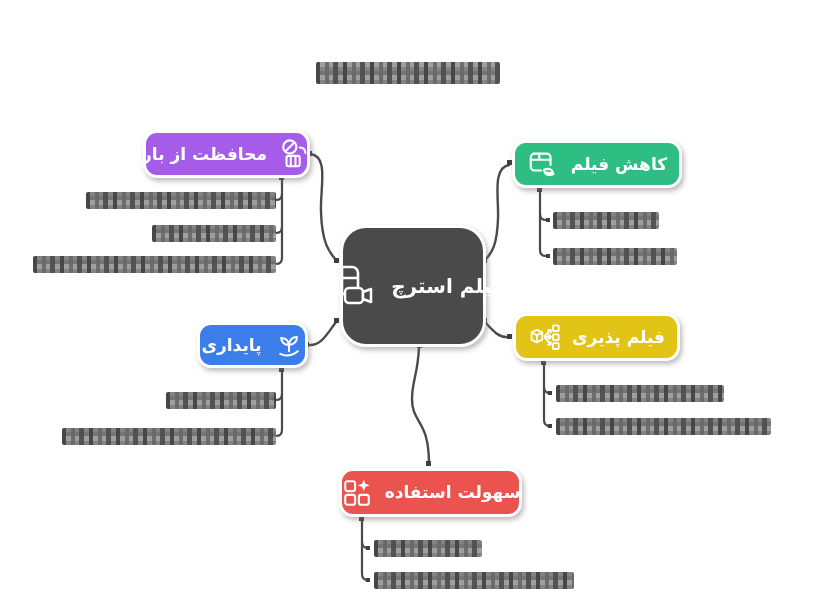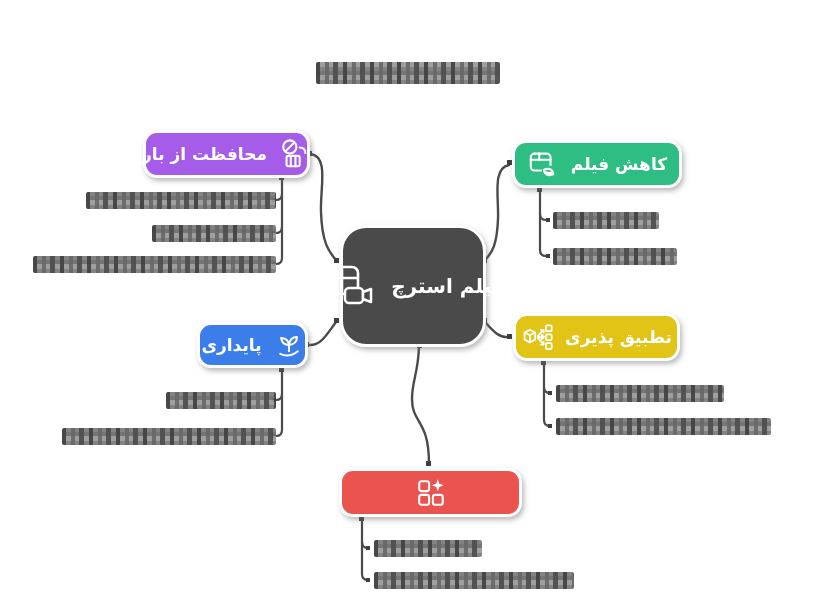--- a/index.html
+++ b/index.html
@@ -162,34 +162,35 @@
           <path d="M19,17 h6"></path>
             <path d="M23,14.5 l3,2.5 -3,2.5"></path>
           <path d="M19,18 L25,25"></path>
             <path d="M22.5,25.5 h3 v-3"></path>
           <rect x="28" y="4" width="6.5" height="6.5" rx="1.2"></rect>
           <rect x="28" y="14" width="6.5" height="6.5" rx="1.2"></rect>
           <rect x="28" y="24" width="6.5" height="6.5" rx="1.2"></rect>
         </g>
       </svg>
     </span>
-    <span class="nlabel" dir="rtl">تطبیق پذیری</span>
+    <span class="nlabel" dir="rtl">فیلم پذیری</span>
   </div>
 
   <div class="node red" style="left:339px;top:468px;width:183px;height:49px;">
     <span class="nicon">
       <svg width="32" height="32" viewBox="0 0 34 34">
         <g fill="none" stroke="#fff" stroke-width="2.2" stroke-linejoin="round">
           <rect x="4.5" y="4.5" width="10.5" height="10.5" rx="2.5"></rect>
           <rect x="4.5" y="19" width="10.5" height="10.5" rx="2.5"></rect>
           <rect x="19" y="19" width="10.5" height="10.5" rx="2.5"></rect>
         </g>
         <path d="M24.2,2.5 l1.7,4.6 4.6,1.7 -4.6,1.7 -1.7,4.6 -1.7,-4.6 -4.6,-1.7 4.6,-1.7 z" fill="#fff"></path>
       </svg>
     </span>
+    <span class="nlabel" dir="rtl">سهولت استفاده</span>
   </div>
 
   <div class="redact" style="left:86px;top:192px;width:190px;"></div>
   <div class="redact" style="left:152px;top:225px;width:124px;"></div>
   <div class="redact" style="left:33px;top:256px;width:243px;"></div>
 
   <div class="redact" style="left:553px;top:212px;width:106px;"></div>
   <div class="redact" style="left:553px;top:248px;width:124px;"></div>
 
   <div class="redact" style="left:166px;top:392px;width:110px;"></div>

